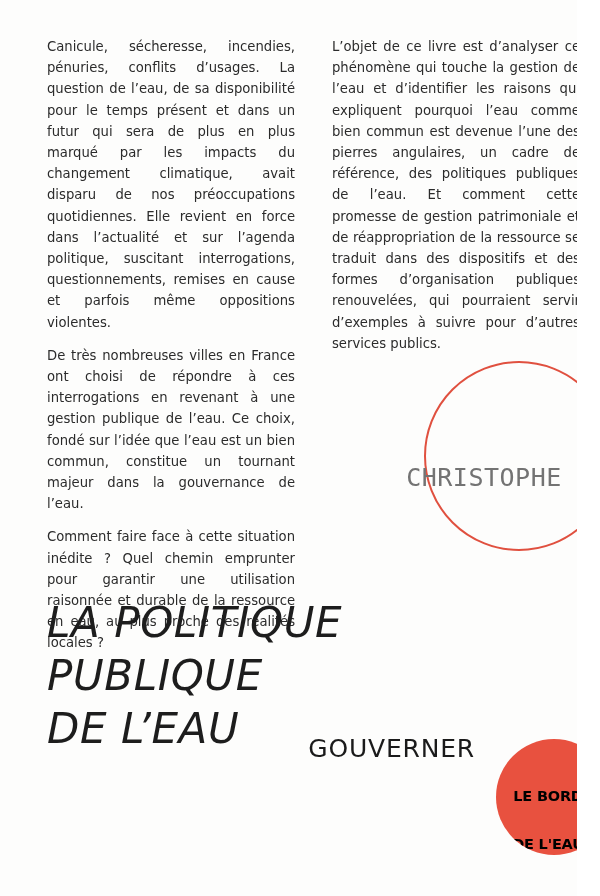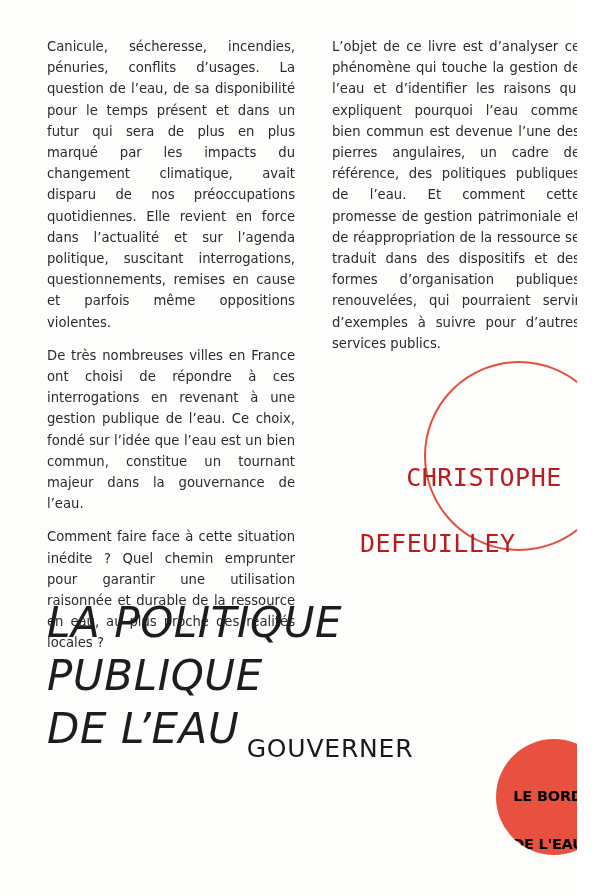--- a/index.html
+++ b/index.html
@@ -54,21 +54,21 @@
 
   
   .author {
     position: absolute;
     left: 344px;
     top: 428px;
     font-family: "DejaVu Sans Mono", "Liberation Mono", monospace;
     font-size: 25px;
     line-height: 33px;
     letter-spacing: 0.5px;
-    color: #b91c1c;
+    color: #737373;
     white-space: pre;
   }
   .author .line2 { display: block; padding-left: 16px; }
 
   
   .title {
     position: absolute;
     left: 47px;
     top: 596px;
     font-family: "DejaVu Sans", sans-serif;
@@ -87,21 +87,21 @@
     top: 731px;
     width: 290px;
     text-align: right;
     font-family: "DejaVu Sans", sans-serif;
     font-weight: 400;
     font-size: 25px;
     line-height: 35px;
     letter-spacing: 0.8px;
     color: #1a1a1a;
   }
-  .subtitle span { display: block; white-space: pre; text-align: center; }
+  .subtitle span { display: block; white-space: pre; }
 
   
   .publisher {
     position: absolute;
     left: 496px;
     top: 739px;
     width: 116px;
     height: 116px;
     border-radius: 50%;
     background: #e8513f;
@@ -138,21 +138,20 @@
   </div>
 
   <div class="blurb right">
     <p>L’objet de ce livre est d’analyser ce phénomène qui touche la gestion de l’eau et d’identifier les raisons qui expliquent pourquoi l’eau comme bien commun est devenue l’une des pierres angulaires, un cadre de référence, des politiques publiques de l’eau. Et comment cette promesse de gestion patrimoniale et de réappropriation de la ressource se traduit dans des dispositifs et des formes d’organisation publiques renouvelées, qui pourraient servir d’exemples à suivre pour d’autres services publics.</p>
   </div>
 
   <div class="ring"></div>
 
   <div class="author">
     <span class="line1">CHRISTOPHE</span>
-    <span class="line2">DEFEUILLEY</span>
   </div>
 
   <div class="title">
     <span>LA POLITIQUE</span>
     <span>PUBLIQUE</span>
     <span>DE L’EAU</span>
   </div>
 
   <div class="subtitle">
     <span>GOUVERNER</span>

